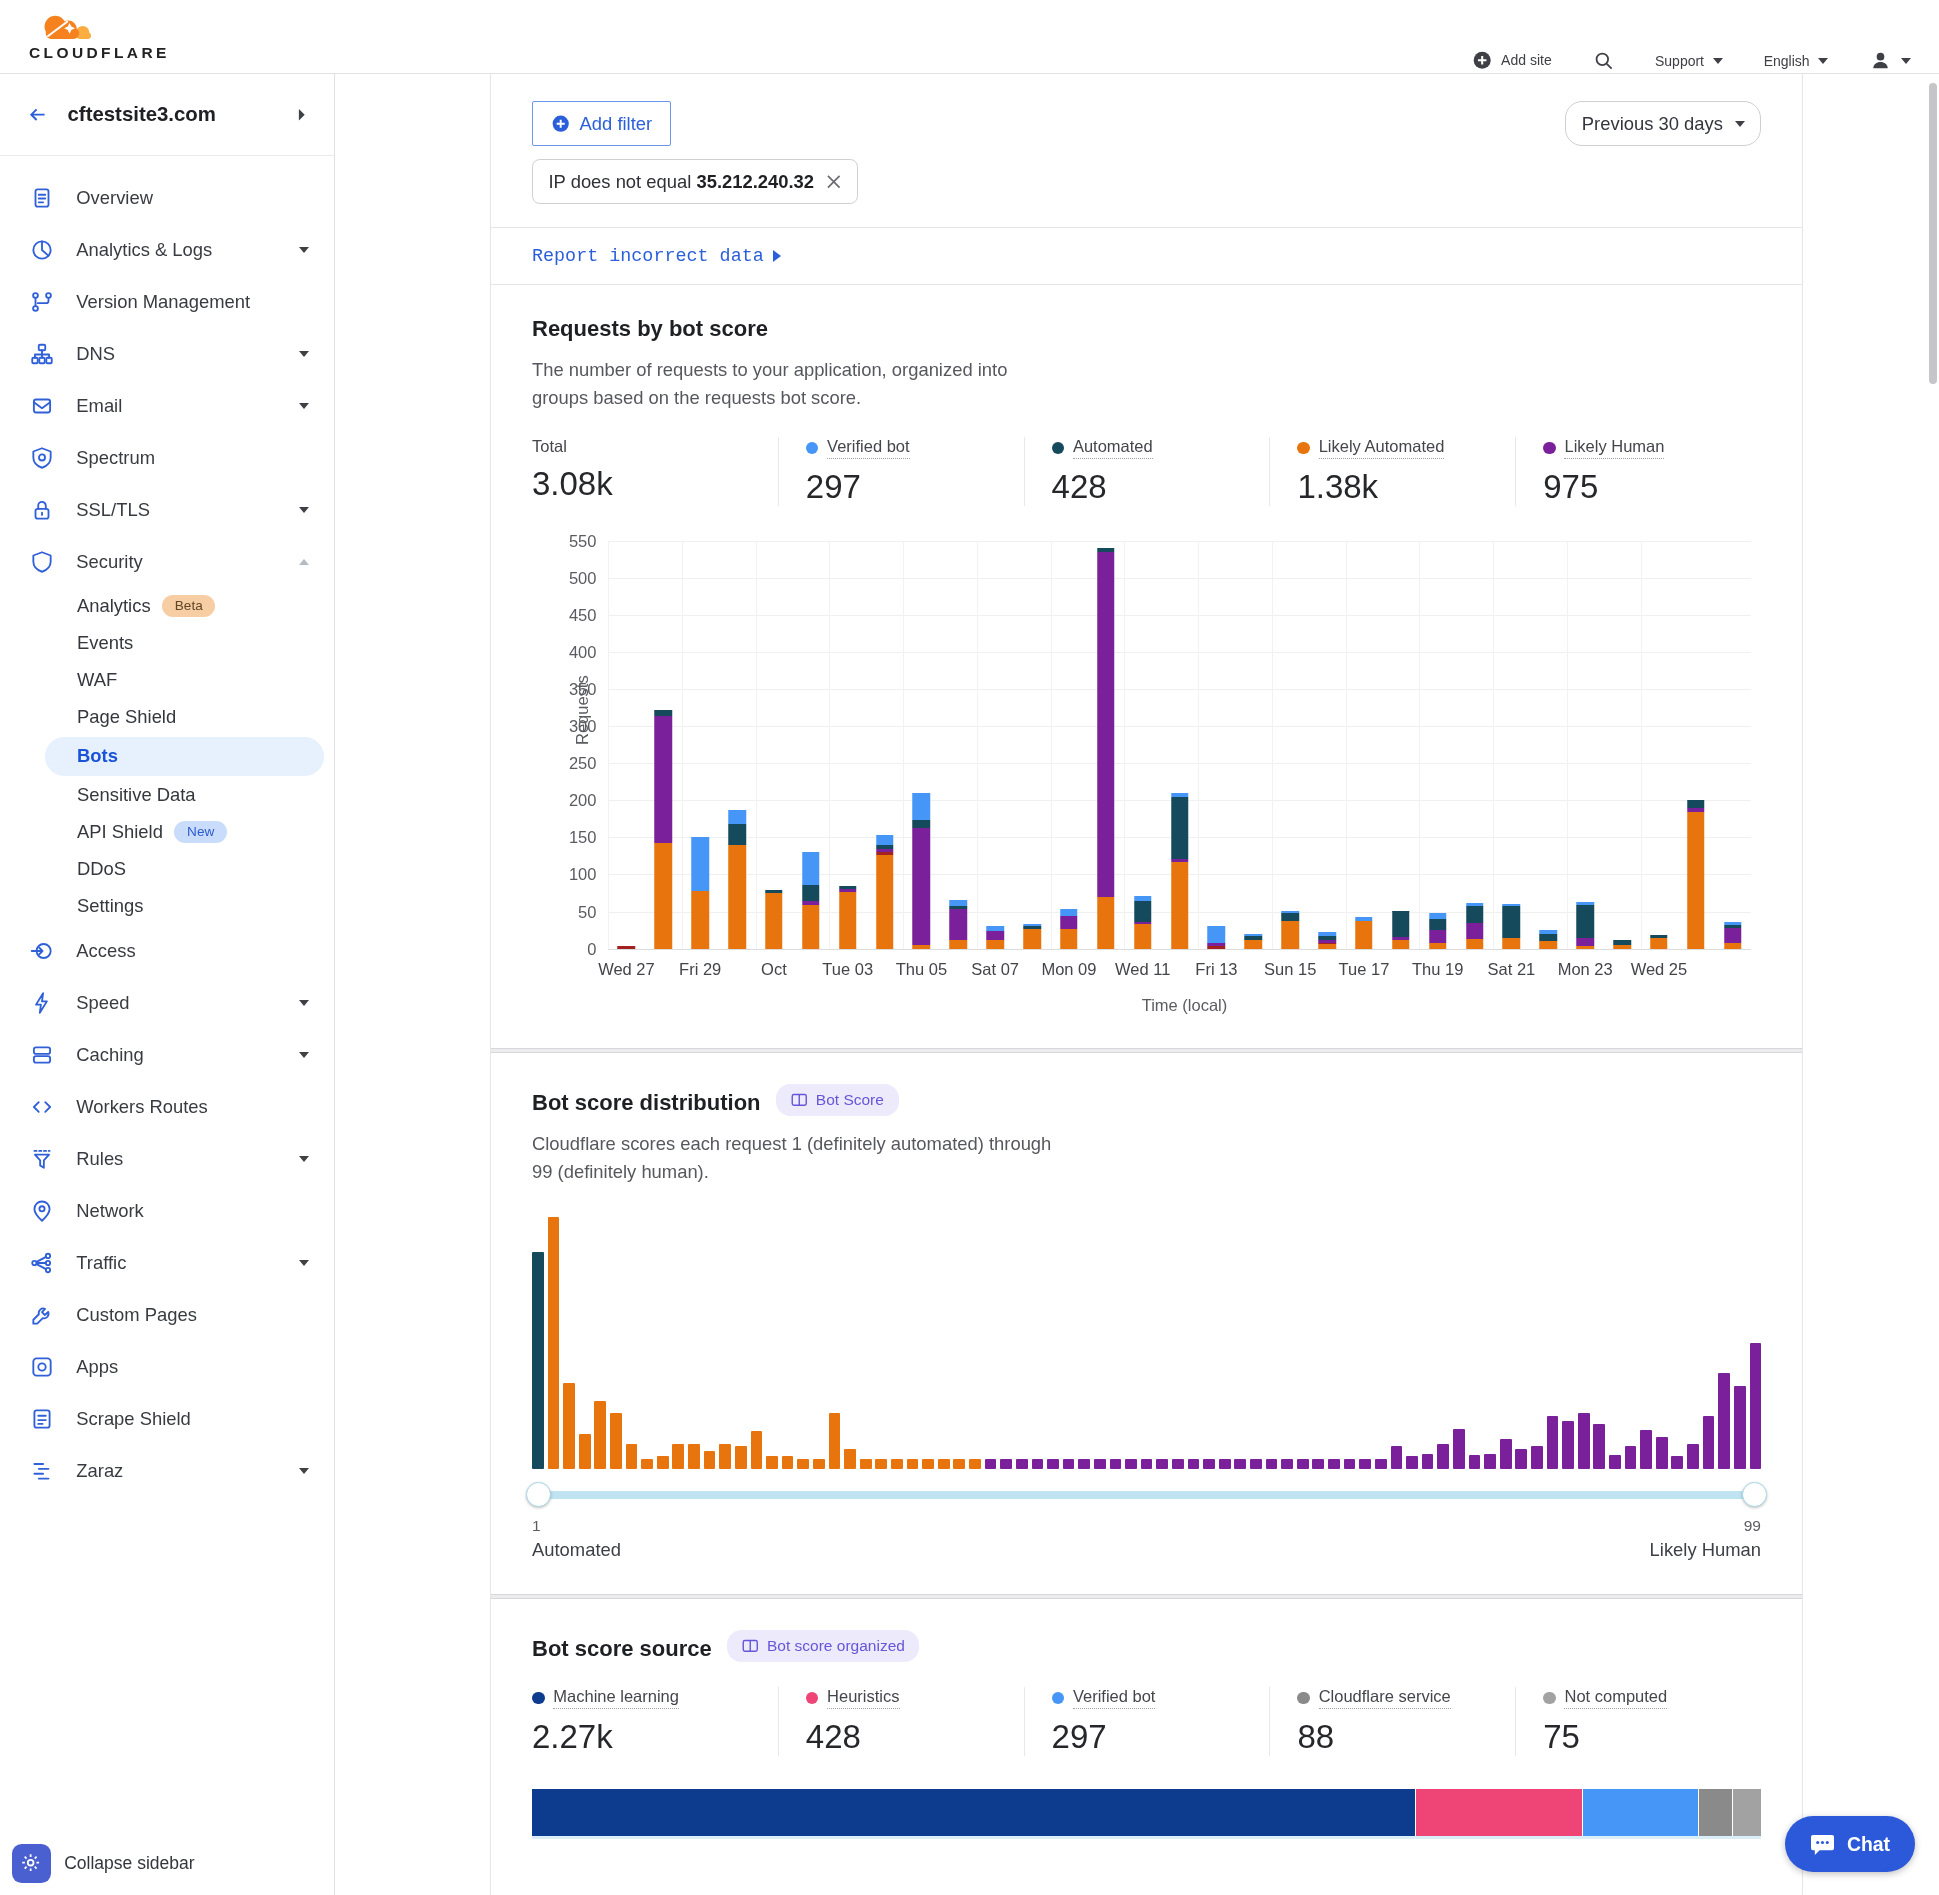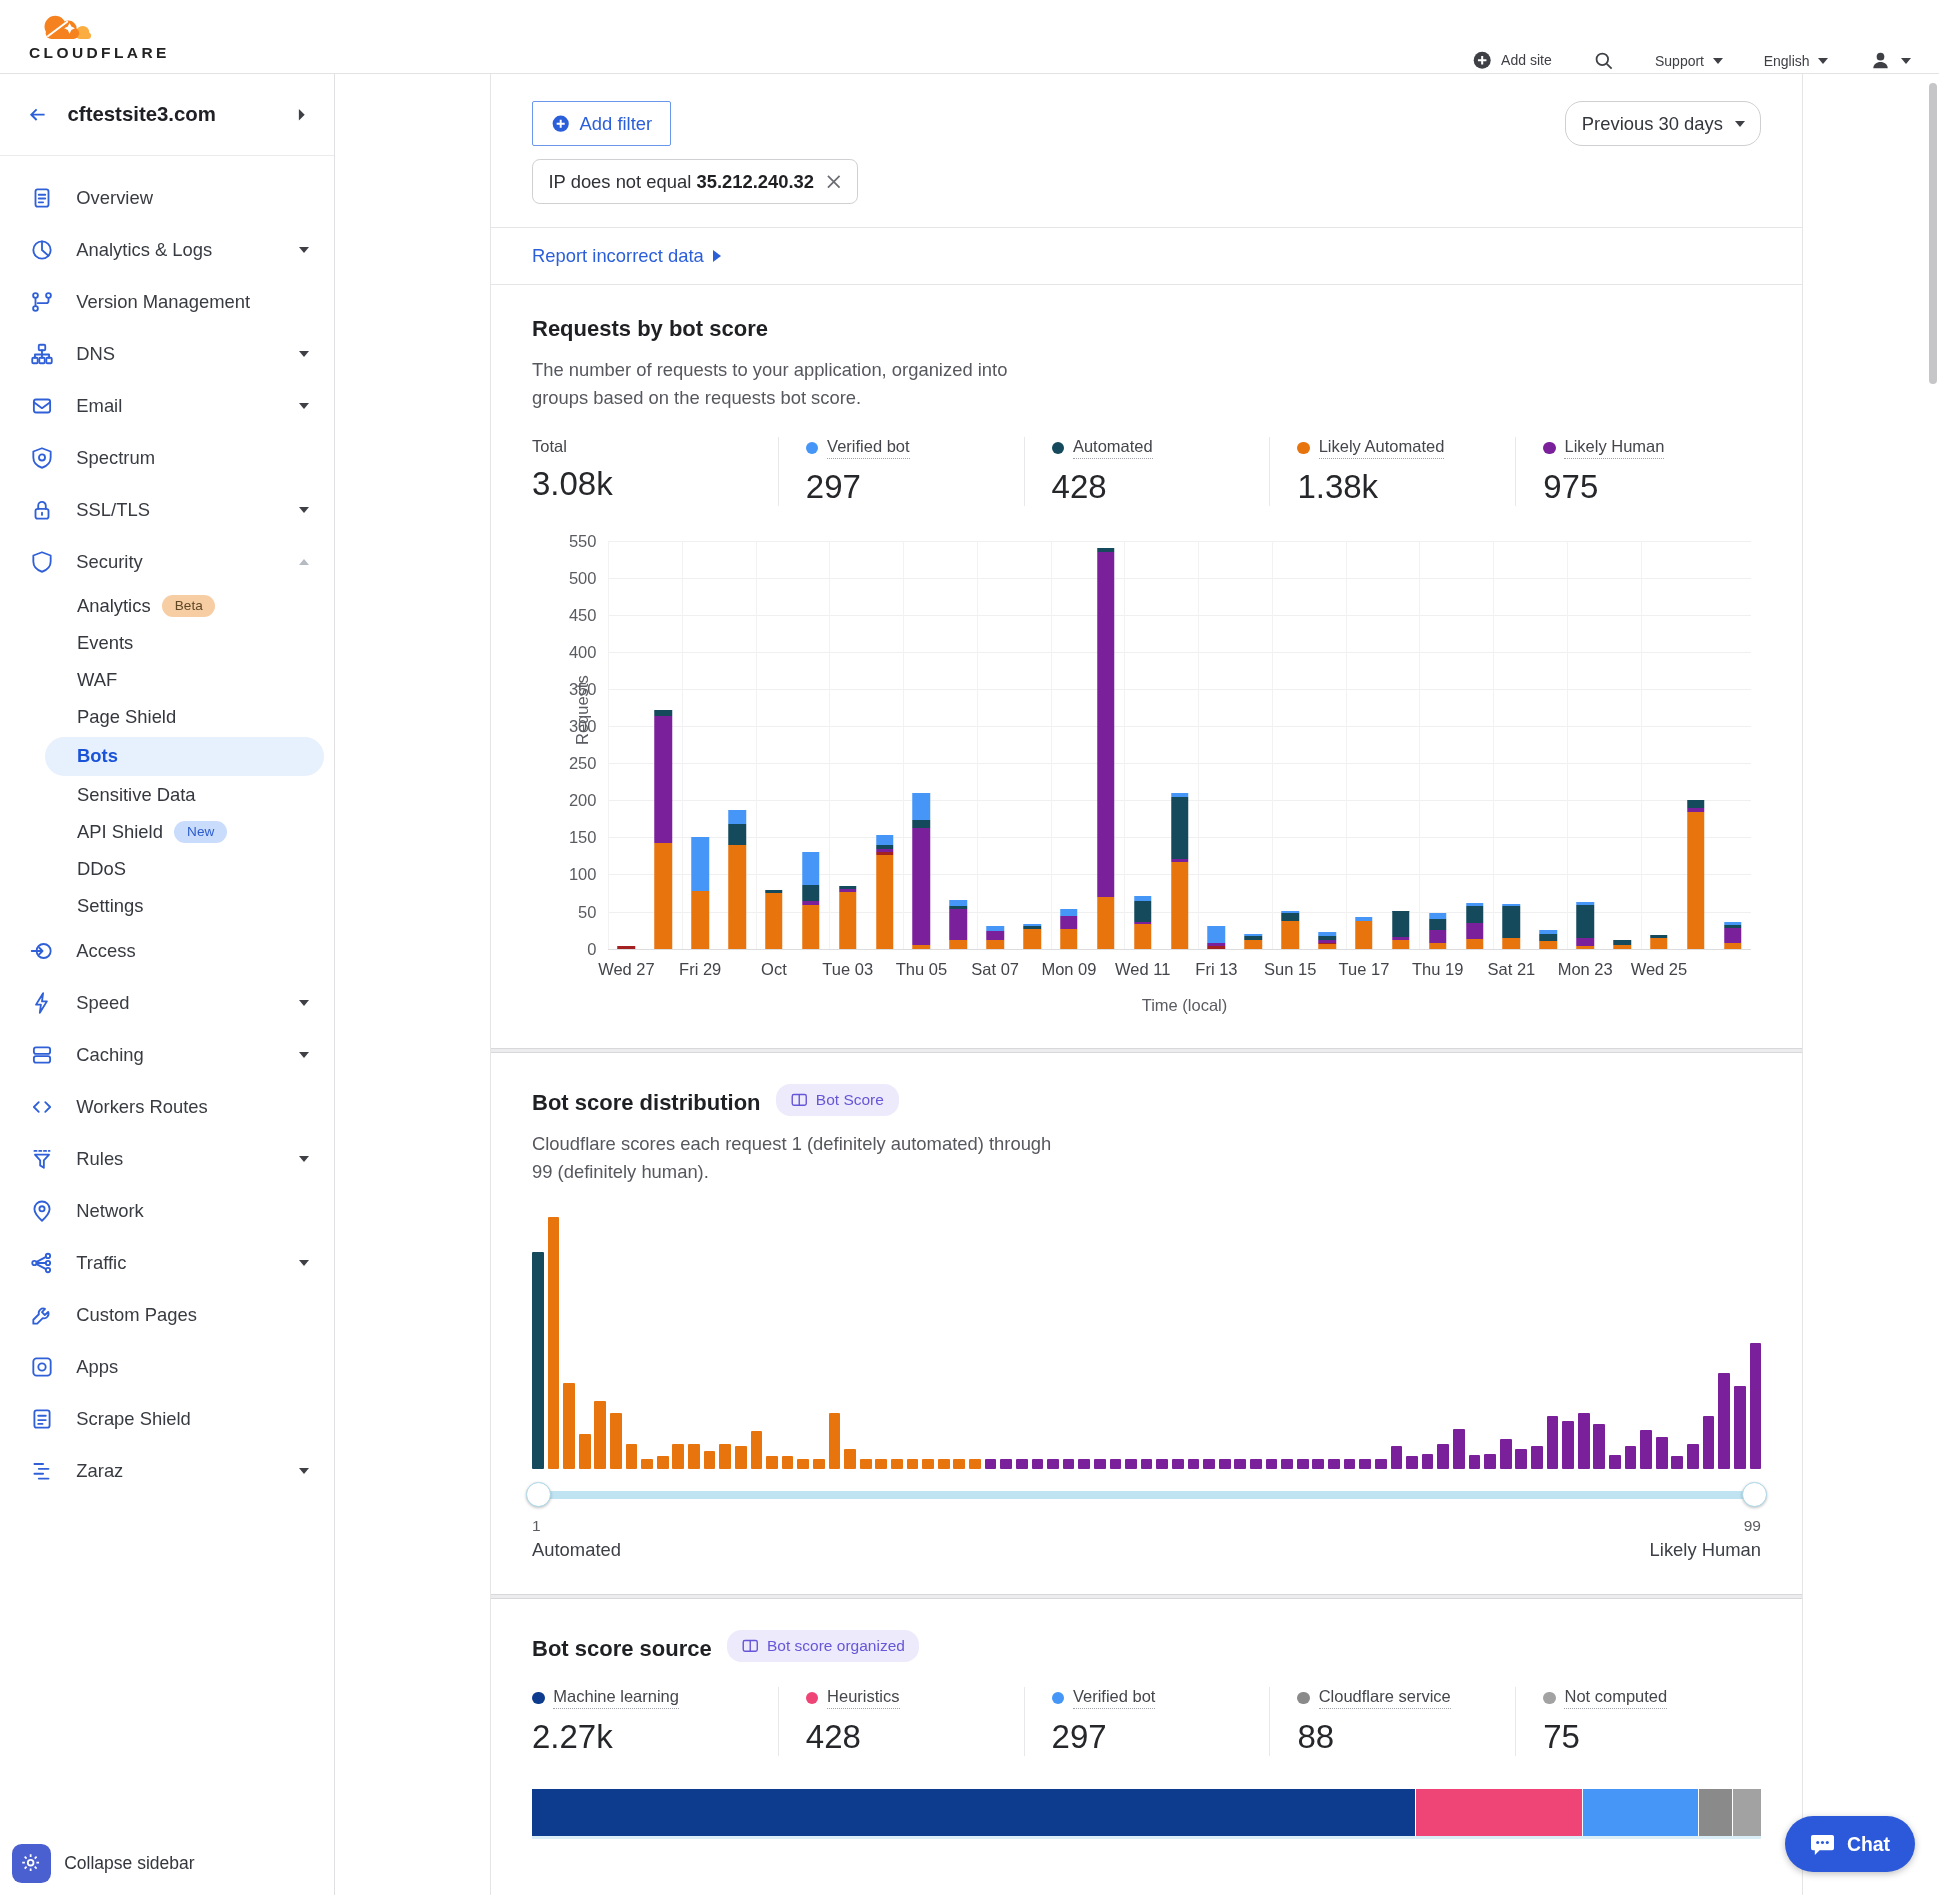--- a/index.html
+++ b/index.html
@@ -34,21 +34,21 @@
 
   
   .main-panel { position:absolute; top:74px; left:490px; width:1313px; bottom:0; border-left:1px solid #e5e5e7; border-right:1px solid #e5e5e7; background:#fff; }
   .filter-area { padding:27px 41px 23px 41px; position:relative; }
   .btn-add-filter { display:inline-flex; align-items:center; gap:9.7px; border:1px solid #6a96ec; color:#2b5fd9; background:#fff; border-radius:2px; font-size:18.4px; padding:10.7px 17.5px; cursor:pointer; font-family:inherit; }
   .chip { margin-top:12.6px; display:inline-flex; align-items:center; gap:11.6px; border:1px solid #d0d0d3; border-radius:7.8px; padding:10.7px 15.5px; font-size:18.4px; color:#2f3136; background:#fff; }
   .chip b { color:#1f2023; }
   .btn-range { position:absolute; top:27px; right:41px; display:inline-flex; align-items:center; gap:11.6px; border:1px solid #cfcfd2; background:#fff; border-radius:17px; font-size:18.4px; color:#33363c; padding:10.7px 15.5px; cursor:pointer; font-family:inherit; }
   .hr { border-top:1px solid #e5e5e7; }
   .report-row { height:56px; display:flex; align-items:center; padding:0 41px; }
-  .report-link { color:#2b5fd9; font-size:18.4px; display:inline-flex; align-items:center; gap:9.7px; cursor:pointer; text-decoration:none; }
+  .report-link { color:#2b5fd9; font-size:18.4px; display:inline-flex; align-items:center; gap:9.7px; cursor:pointer; text-decoration:none;font-family:Liberation Mono, monospace; }
   .tri-right { width:0; height:0; border-top:6.8px solid transparent; border-bottom:6.8px solid transparent; border-left:8.7px solid #2b5fd9; display:inline-block; }
 
   .card { padding:31px 41px 33px 41px; }
   .card-title-row { display:flex; align-items:flex-end; gap:15.5px; }
   .card-title { font-size:22px; font-weight:bold; color:#1f2023; }
   .pill-badge { display:inline-flex; align-items:center; gap:8.7px; background:#eceafb; color:#6656d8; font-size:15.5px; padding:6.8px 14.6px; border-radius:14.6px; cursor:pointer; }
   .card-desc { margin-top:13.6px; font-size:18.4px; color:#56585e; line-height:28px; max-width:524px; }
 
   .stats-grid { margin-top:25px; display:grid; grid-template-columns:repeat(5,1fr); }
   .stat { padding-right:9.7px; }

